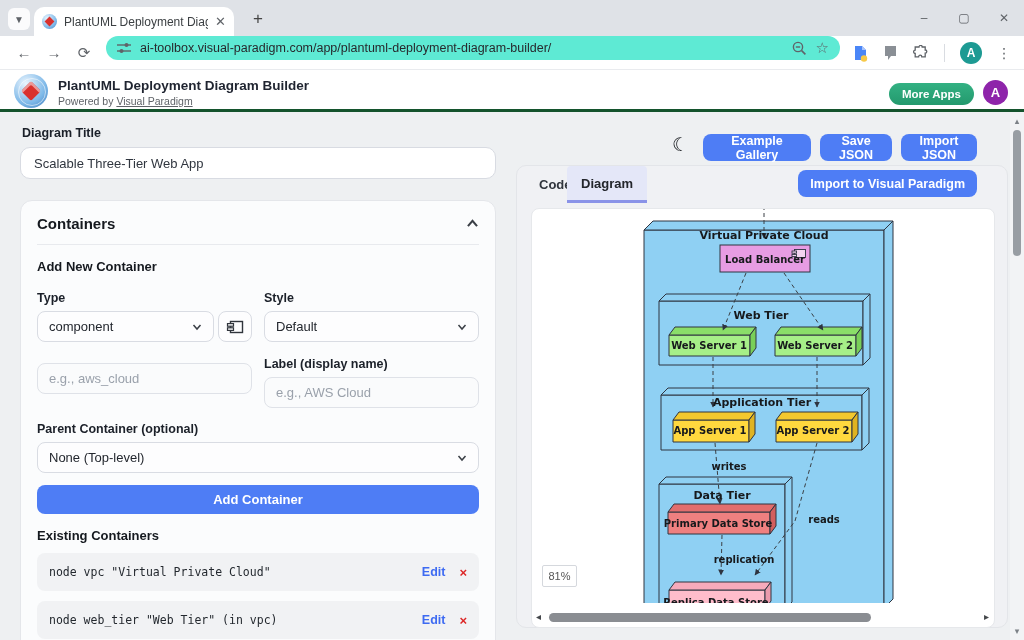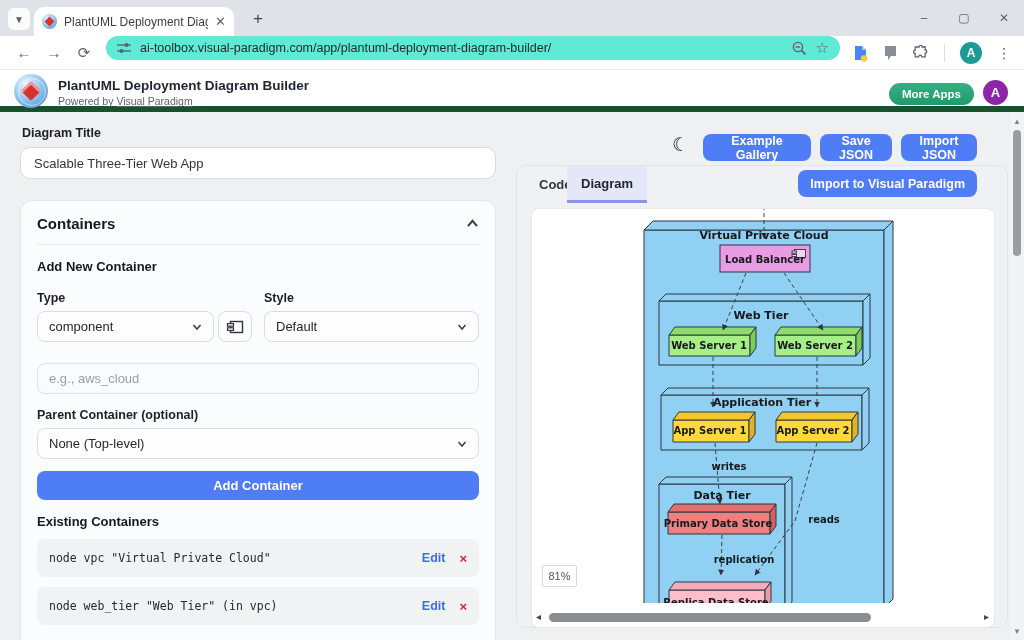--- a/index.html
+++ b/index.html
@@ -36,21 +36,21 @@
   .url { flex:1; font-size:12.5px; color:#27292d; white-space:nowrap; overflow:hidden; }
   .obicon { flex:none; color:#5f6368; }
   .extrow { position:absolute; top:6px; display:flex; align-items:center; gap:15px; left:852px; }
   .vdiv { width:1px; height:18px; background:#d9dce1; }
   .chravatar { width:22px; height:22px; border-radius:50%; background:#1d9a93; color:#fff;
     font-size:12px; font-weight:bold; display:flex; align-items:center; justify-content:center; }
   .kebab { color:#5f6368; font-size:14px; }
 
   
   .appheader { position:absolute; top:70px; left:0; width:100%; height:42px; background:#fff;
-    border-bottom:6px solid #14532d; }
+    border-bottom:3px solid #14532d; }
   .vplogo { position:absolute; left:14px; top:4px; width:34px; height:34px; border-radius:50%;
     background:radial-gradient(circle at 35% 28%, #eaf5fe, #7db8e8 60%, #3b78ba); }
   .vplogo::before { content:""; position:absolute; left:4px; top:4px; width:26px; height:26px;
     border-radius:50%; border:1px solid rgba(255,255,255,.55); }
   .vplogo::after { content:""; position:absolute; left:10px; top:10px; width:14px; height:14px;
     background:#d9312e; transform:rotate(45deg); border-radius:2px;
     box-shadow:inset 2.5px 2.5px 0 rgba(255,255,255,.5); }
   .app-title { position:absolute; left:58px; top:8px; font-size:13.5px; font-weight:bold; color:#1f2430; }
   .powered { position:absolute; left:58px; top:25px; font-size:10.5px; color:#5f6368; }
   .powered a { color:#5f6368; }
@@ -240,20 +240,24 @@
               <polyline points="1.5,3 5,7 8.5,3" fill="none" stroke="#3a3f46" stroke-width="1.5"></polyline>
               </svg>
           </div>
         </div>
       </div>
 
       <div class="grid2" style="margin-top:15px">
         <div>
           <input class="tinput" placeholder="e.g., aws_cloud" style="">
         </div>
+        <div>
+          <div class="flabel">Label (display name)</div>
+          <input class="tinput" placeholder="e.g., AWS Cloud" style="">
+        </div>
       </div>
 
       <div class="flabel fullw">Parent Container (optional)</div>
       <div class="selectbox" style="margin-top:6px">
         <span class="sel-txt">None (Top-level)</span>
         <svg class="chev" viewBox="0 0 10 10">
           <polyline points="1.5,3 5,7 8.5,3" fill="none" stroke="#3a3f46" stroke-width="1.5"></polyline>
           </svg>
       </div>
 

